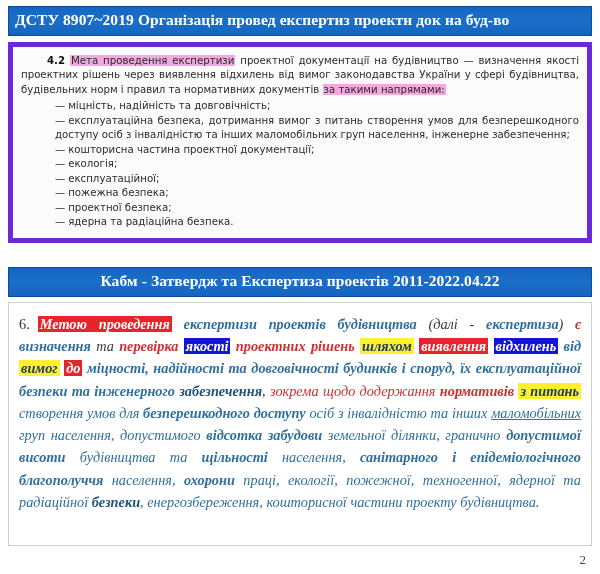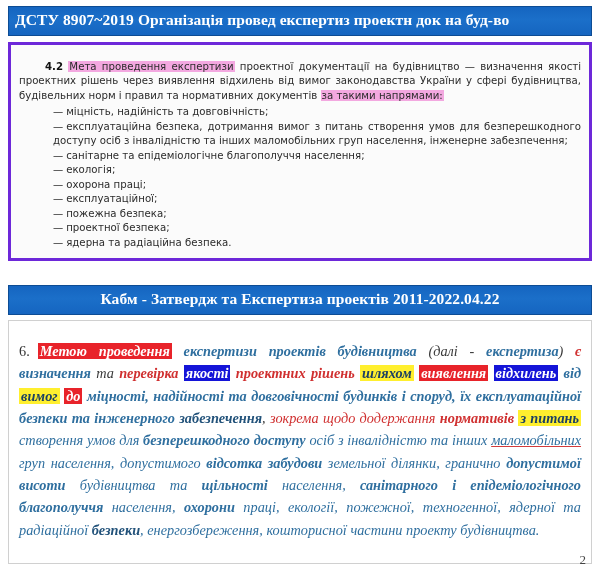--- a/index.html
+++ b/index.html
@@ -28,23 +28,23 @@
     padding: 3px 8px 4px 8px;
     white-space: nowrap;
     letter-spacing: 0.1px;
   }
   .banner-1 { text-align: left; padding-left: 6px; }
   .banner-2 { text-align: center; margin-top: 24px; }
 
   
   .doc-top {
     margin: 6px 8px 0 8px;
-    border: 3px solid #6d28d9;
+    border: 5px solid #6d28d9;
     background: #fbfbfb;
-    padding: 15px 8px 8px 8px;
+    padding: 7px 8px 8px 8px;
     position: relative;
   }
   .doc-top .para {
     font-family: "DejaVu Sans", sans-serif;
     font-size: 10.2px;
     line-height: 1.42;
     color: #2b2b2b;
     text-align: justify;
     margin: 0 0 2px 0;
   }
@@ -66,21 +66,21 @@
     text-indent: 0;
     text-align: justify;
   }
   .doc-top li .dash { margin-right: 3px; }
 
   
   .doc-bottom {
     margin: 5px 8px 0 8px;
     border: 1px solid #d0d0d0;
     background: #ffffff;
-    padding: 19px 10px 10px 10px;
+    padding: 10px 10px 10px 10px;
     min-height: 244px;
     position: relative;
     box-sizing: border-box;
   }
   .doc-bottom p {
     margin: 0 0 1px 0;
     font-family: "Liberation Serif", serif;
     font-size: 14.3px;
     line-height: 1.56;
     color: #3f6d96;
@@ -116,23 +116,22 @@
 
 <div class="banner banner-1">ДСТУ 8907~2019 Організація провед експертиз проектн док на буд-во</div>
 
 <div class="doc-top">
 
   <p class="para"><span class="indent"></span><span class="num">4.2</span> <span class="hl-pink">Мета проведення експертизи</span><span> проектної документації на будівництво — визначення якості проектних рішень через виявлення відхилень від вимог законодавства України у сфері будівництва, будівельних норм і правил та нормативних документів </span><span class="hl-pink">за такими напрямами:</span></p>
 
   <ul>
     <li><span class="dash">—</span><span>міцність, надійність та довговічність;</span></li>
     <li><span class="dash">—</span><span>експлуатаційна безпека, дотримання вимог з питань створення умов для безперешкодного доступу осіб з інвалідністю та інших маломобільних груп населення, інженерне забезпечення;</span></li>
-    <li><span class="dash">—</span><span>санітарне та епідеміологічне благополуччя населення;</span></li>
+    <li><span class="dash">—</span><span>кошторисна частина проектної документації;</span></li>
     <li><span class="dash">—</span><span>екологія;</span></li>
-    <li><span class="dash">—</span><span>охорона праці;</span></li>
     <li><span class="dash">—</span><span>експлуатаційної;</span></li>
     <li><span class="dash">—</span><span>пожежна безпека;</span></li>
     <li><span class="dash">—</span><span>проектної безпека;</span></li>
     <li><span class="dash">—</span><span>ядерна та радіаційна безпека.</span></li>
   </ul>
 </div>
 
 <div class="banner banner-2">Кабм - Затвердж та Експертиза проектів 2011-2022.04.22</div>
 
 <div class="doc-bottom">

